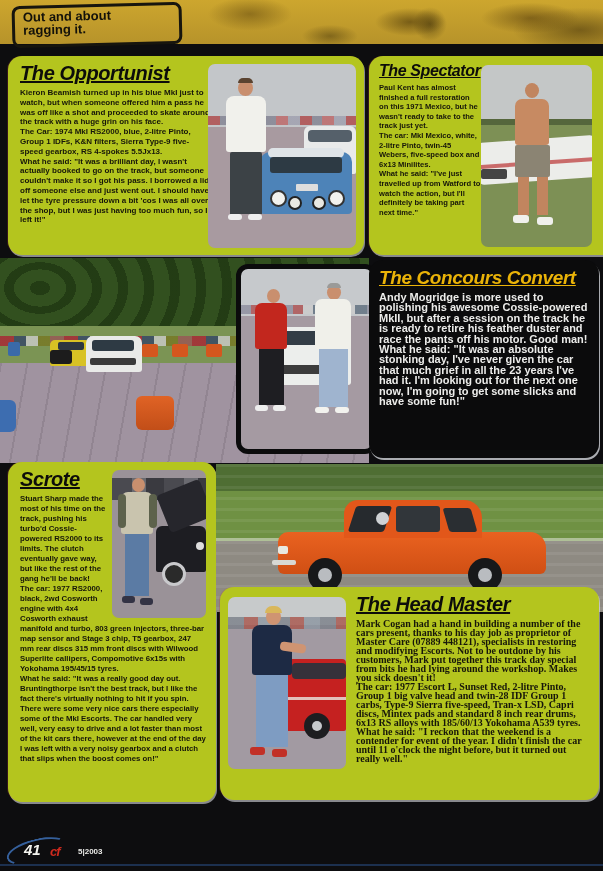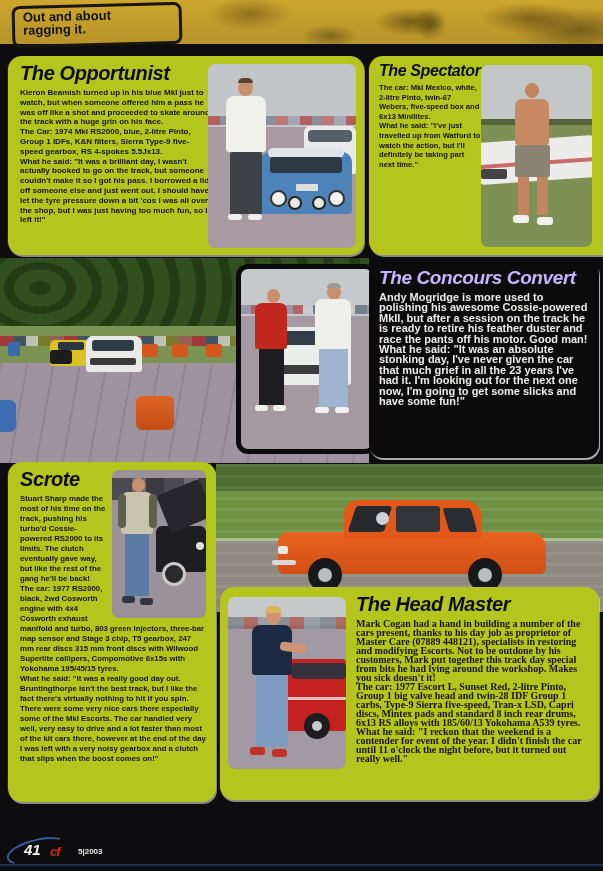--- a/index.html
+++ b/index.html
@@ -13,23 +13,23 @@
   .green-box{
     position:absolute;background:#b4c51e;border-radius:14px;
     box-shadow:1px 2px 0 rgba(238,241,246,.55), -1px 0 0 rgba(180,60,60,.25);
   }
   .black-box{
     position:absolute;background:#0b0b0c;border-radius:14px;
     box-shadow:1px 2px 0 rgba(238,241,246,.7);
   }
   .title{
     font-weight:bold;font-style:italic;color:#0d0d0a;
-    letter-spacing:-0.4px;margin:0 0 3px 0;
-  }
-  .black-box .title{color:#c4b5fd;}
+    letter-spacing:-0.4px;margin:0 0 3px 0;text-decoration:underline;
+  }
+  .black-box .title{color:#eab308;}
   .bodytext{font-weight:bold;color:#16160a;}
   .bodytext p{margin:0;}
   .black-box .bodytext{color:#ececea;}
   .photo{position:absolute;overflow:hidden;border-radius:7px;}
   .figure-head{border-radius:50%;}
 </style>
 </head>
 <body>
 
 <div class="abs" style="left:0;top:0;width:603px;height:44px;
@@ -77,21 +77,22 @@
     <div class="s" style="left:22px;top:88px;width:32px;height:62px;background:#3c4246;border-radius:2px 2px 0 0;"></div>
     <div class="s" style="left:20px;top:150px;width:14px;height:6px;background:#eee;border-radius:3px;"></div>
     <div class="s" style="left:40px;top:150px;width:14px;height:6px;background:#eee;border-radius:3px;"></div>
   </div>
 </section>
 
 <section class="green-box" style="left:369px;top:56px;width:250px;height:199px;">
   <div class="abs" style="left:10px;top:6px;width:102px;">
     <h2 class="title" style="font-size:16px;">The Spectator</h2>
     <div class="bodytext" style="font-size:7.6px;line-height:9.6px;width:102px;">
-      <p>The car: MkI Mexico, white, 2-litre Pinto, twin-67 Webers, five-speed box and 6x13 Minilites.</p>
+      <p>Paul Kent has almost finished a full restoration on this 1971 Mexico, but he wasn't ready to take to the track just yet.</p>
+      <p>The car: MkI Mexico, white, 2-litre Pinto, twin-45 Webers, five-speed box and 6x13 Minilites.</p>
       <p>What he said: "I've just travelled up from Watford to watch the action, but I'll definitely be taking part next time."</p>
     </div>
   </div>
 
   <div class="photo" style="left:112px;top:9px;width:111px;height:182px;background:linear-gradient(#c4c7c7 0 32%, #7d9055 32% 100%);">
     <div class="s" style="left:0;top:54px;width:111px;height:6px;background:#55663c;"></div>
     <div class="s" style="left:-4px;top:74px;width:120px;height:42px;background:#ecedea;border-radius:6px;transform:rotate(-4deg);"></div>
     <div class="s" style="left:-4px;top:96px;width:120px;height:4px;background:#b33;transform:rotate(-4deg);opacity:.7;"></div>
     <div class="s" style="left:0;top:104px;width:26px;height:10px;background:#444;border-radius:2px;"></div>
     <div class="s figure-head" style="left:44px;top:18px;width:14px;height:15px;background:#c1855f;"></div>

